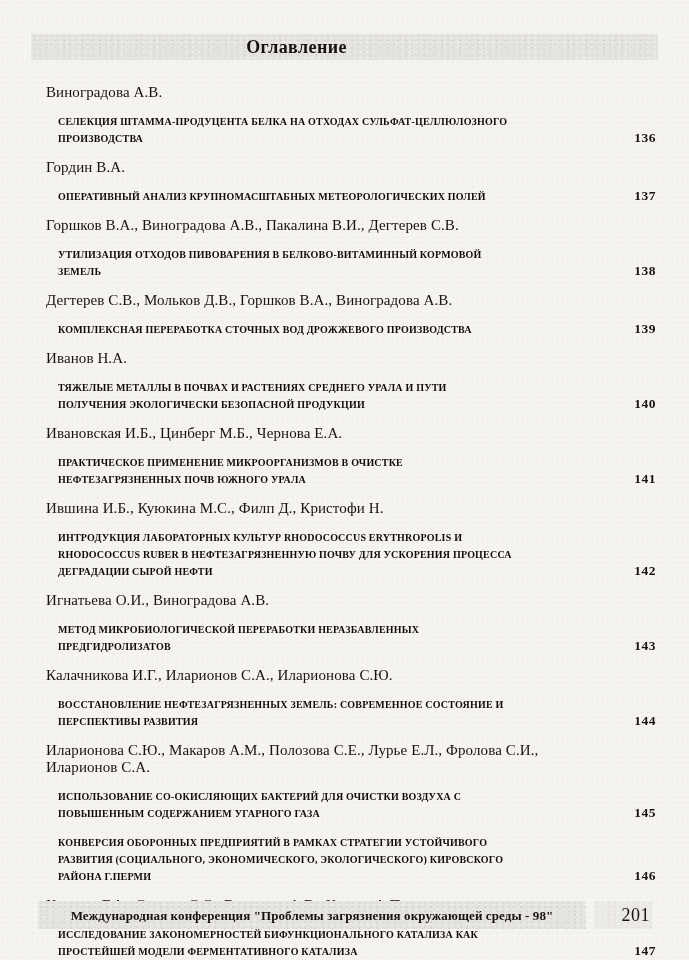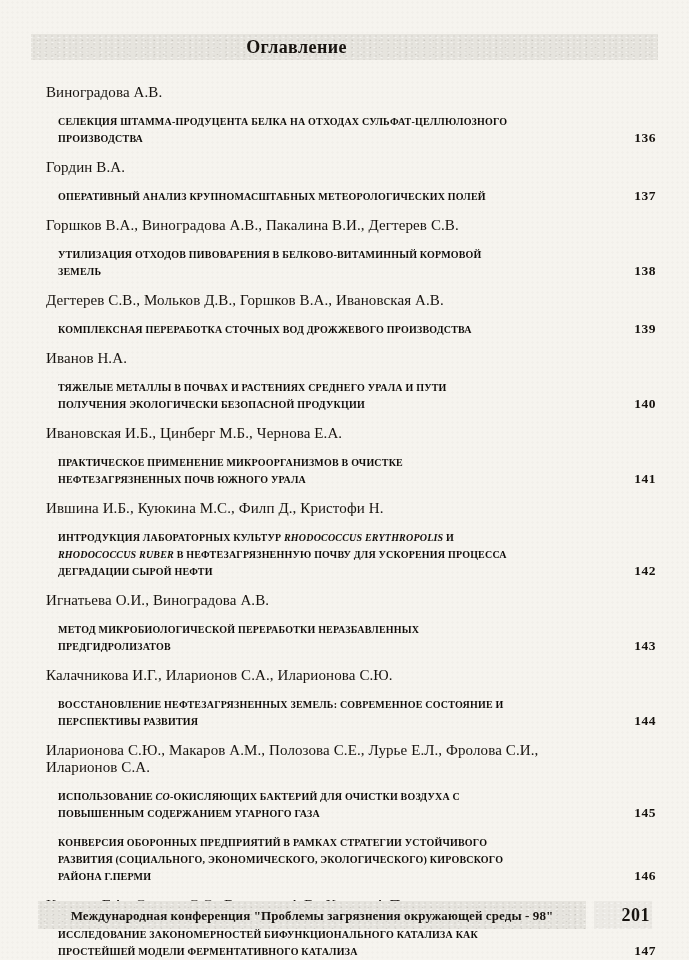--- a/index.html
+++ b/index.html
@@ -43,21 +43,21 @@
   }
   .title{
     margin:12px;
     font-weight:bold;
     font-size:10px;line-height:17px;
     letter-spacing:.2px;
     padding-right:54px;
     color:#0f0c09;
   }
   .title .tline{display:block;white-space:nowrap;}
-  .title .it{font-style:italic;}
+  .title .it{}
   .pagenum{
     position:absolute;right:0;bottom:1px;
     font-weight:bold;font-size:13.5px;line-height:17px;
     letter-spacing:.5px;
   }
   .footer{
     position:absolute;left:38px;top:901px;width:614px;height:28px;
     display:flex;align-items:stretch;
   }
   .footer-band{
@@ -65,21 +65,21 @@
     display:flex;align-items:center;justify-content:center;
     padding:0 10px;
   }
   .footer-text{
     font-weight:bold;font-size:13px;line-height:1;
     letter-spacing:.1px;
   }
   .folio{
     width:56px;margin-left:8px;
     display:flex;align-items:center;justify-content:flex-end;
-    font-weight:bold;font-size:18px;line-height:1;
+    font-weight:normal;font-size:18px;line-height:1;
     letter-spacing:.5px;
     padding-right:2px;
     background-color:#eceae5;
     background-image:
       radial-gradient(rgba(70,62,54,.14) .6px, transparent 1px),
       radial-gradient(rgba(255,255,255,.5) .8px, transparent 1.2px);
     background-size:6px 4px, 7px 5px;
   }
 </style>
 </head>
@@ -112,21 +112,21 @@
   <article class="entry">
     <p class="authors">Горшков В.А., Виноградова А.В., Пакалина В.И., Дегтерев С.В.</p>
     <p class="title">
           <span class="tline"><span>УТИЛИЗАЦИЯ ОТХОДОВ ПИВОВАРЕНИЯ В БЕЛКОВО-ВИТАМИННЫЙ КОРМОВОЙ</span></span>
           <span class="tline"><span>ЗЕМЕЛЬ</span></span>
         </p>
     <span class="pagenum">138</span>
   </article>
 
   <article class="entry">
-    <p class="authors">Дегтерев С.В., Мольков Д.В., Горшков В.А., Ивановская А.В.</p>
+    <p class="authors">Дегтерев С.В., Мольков Д.В., Горшков В.А., Виноградова А.В.</p>
     <p class="title">
           <span class="tline"><span>КОМПЛЕКСНАЯ ПЕРЕРАБОТКА СТОЧНЫХ ВОД ДРОЖЖЕВОГО ПРОИЗВОДСТВА</span></span>
         </p>
     <span class="pagenum">139</span>
   </article>
 
   <article class="entry">
     <p class="authors">Иванов Н.А.</p>
     <p class="title">
           <span class="tline"><span>ТЯЖЕЛЫЕ МЕТАЛЛЫ В ПОЧВАХ И РАСТЕНИЯХ СРЕДНЕГО УРАЛА И ПУТИ</span></span>

